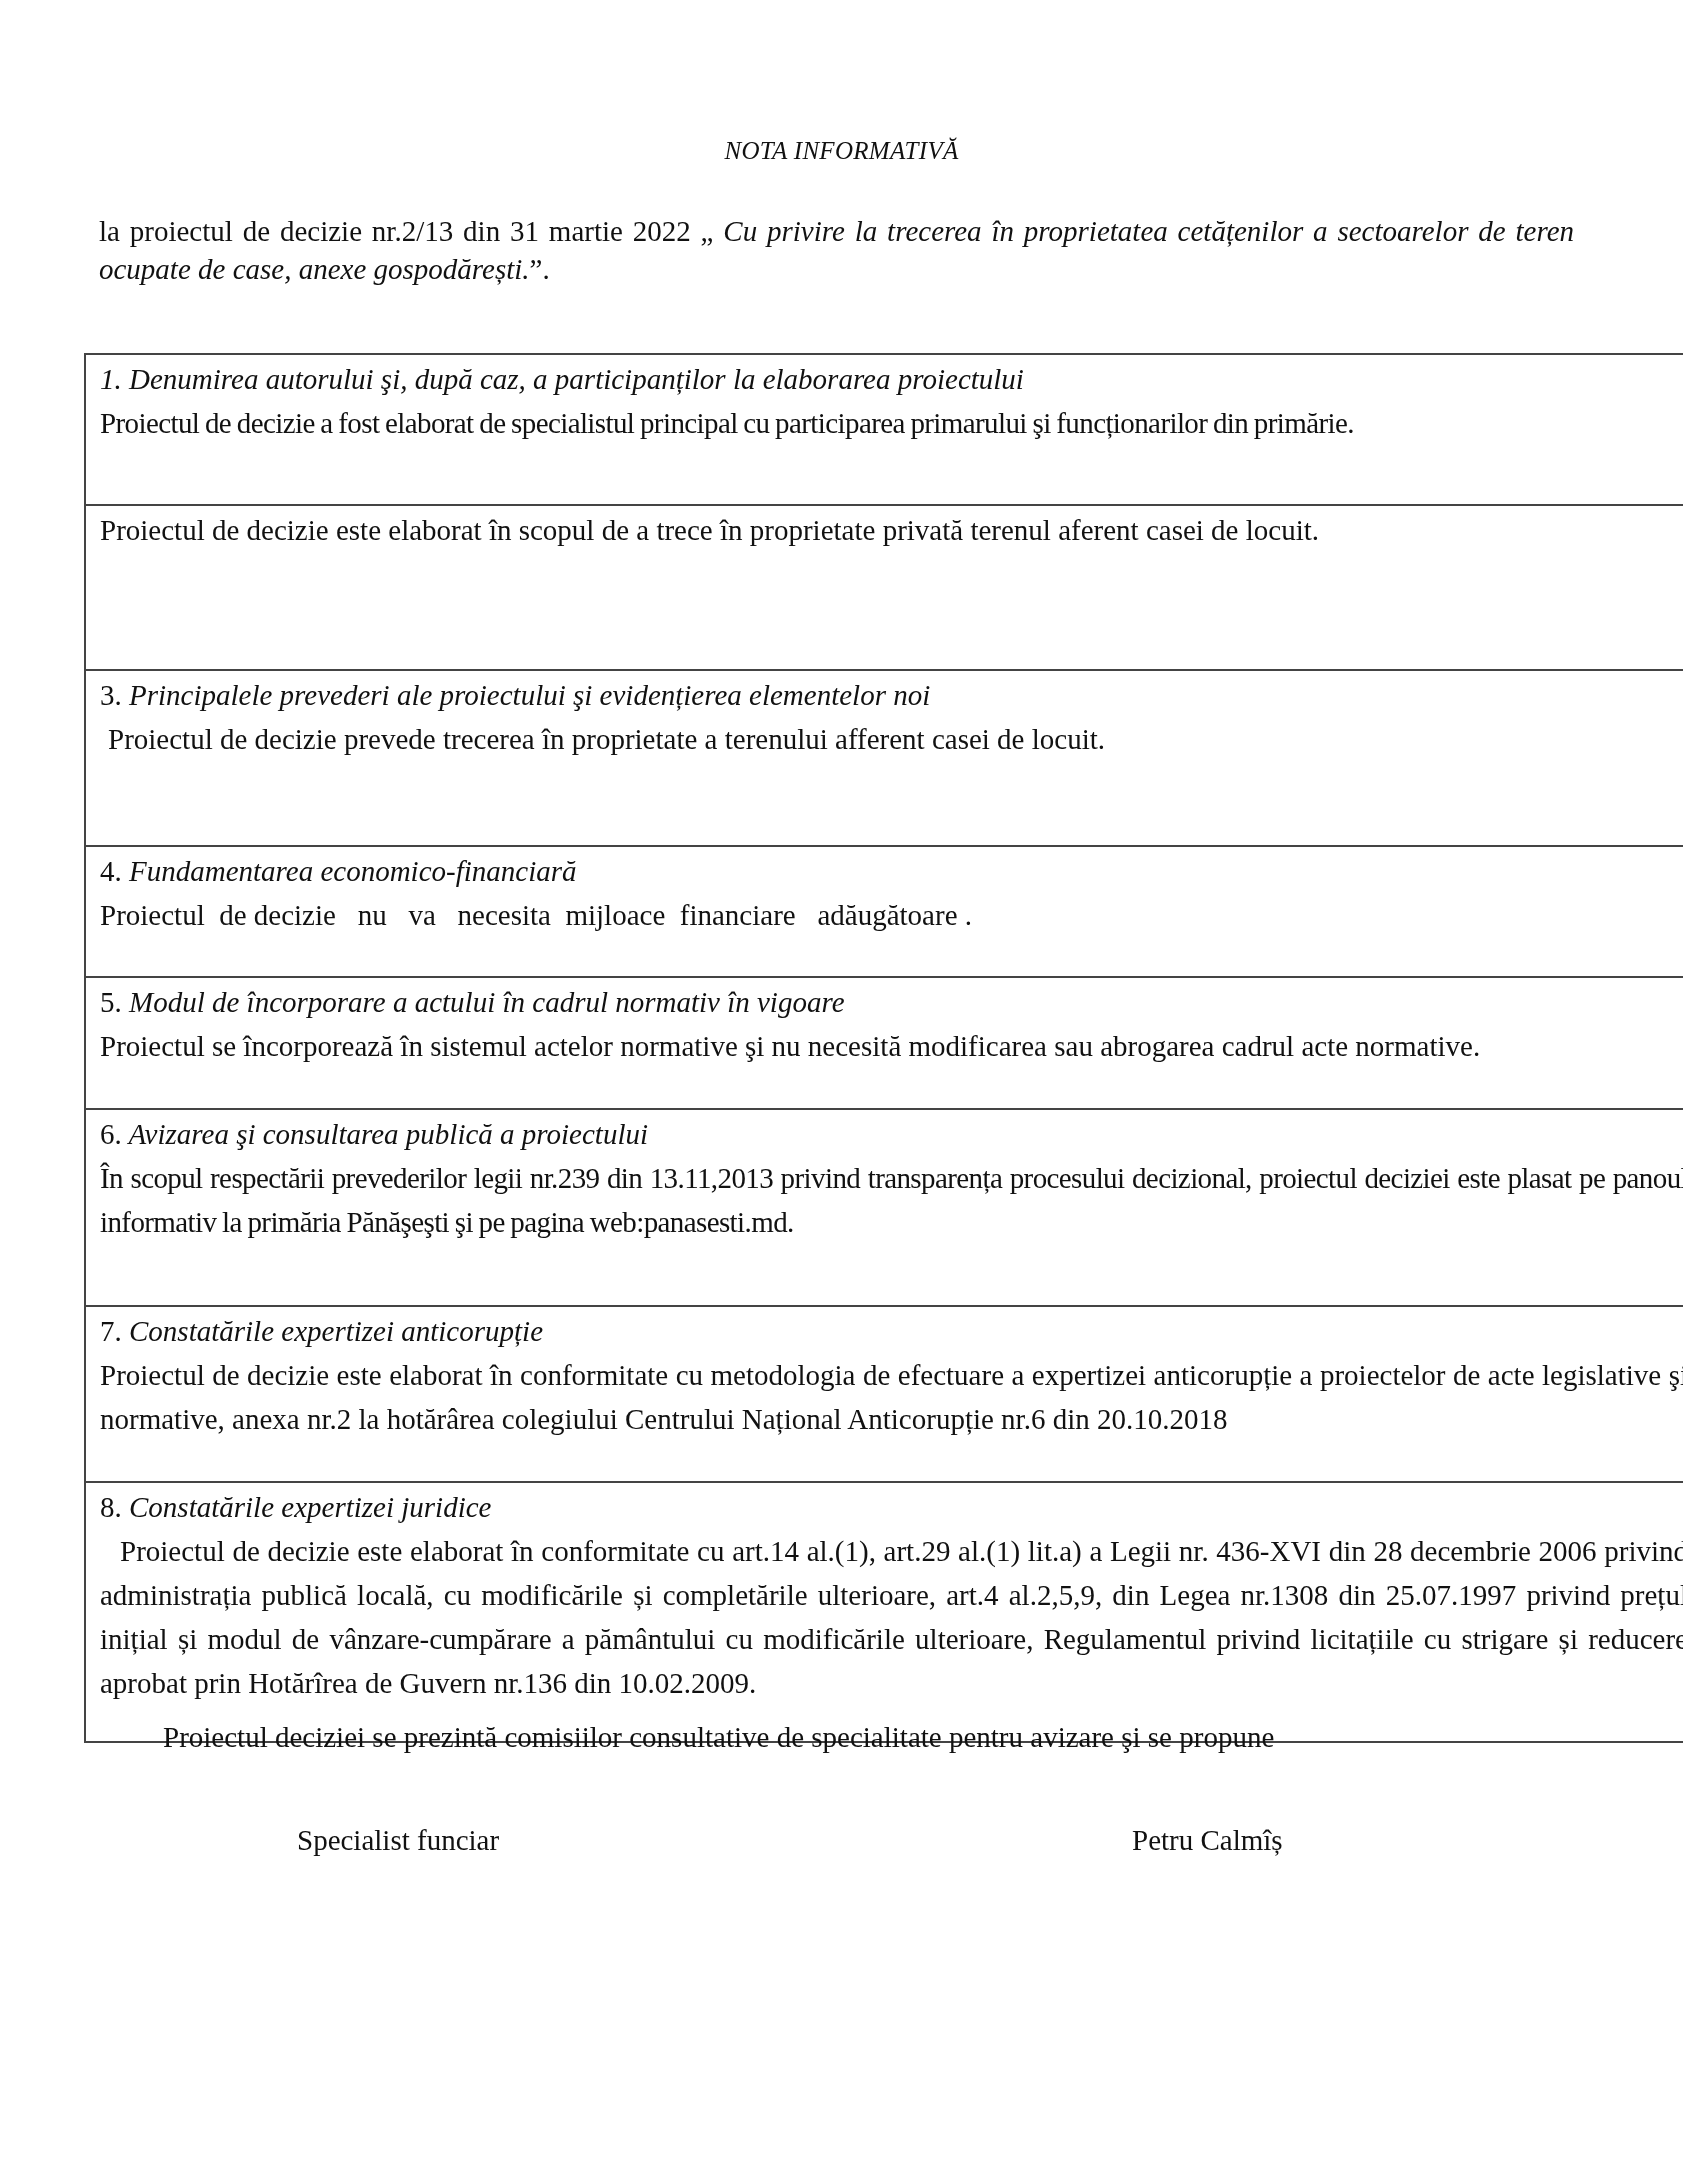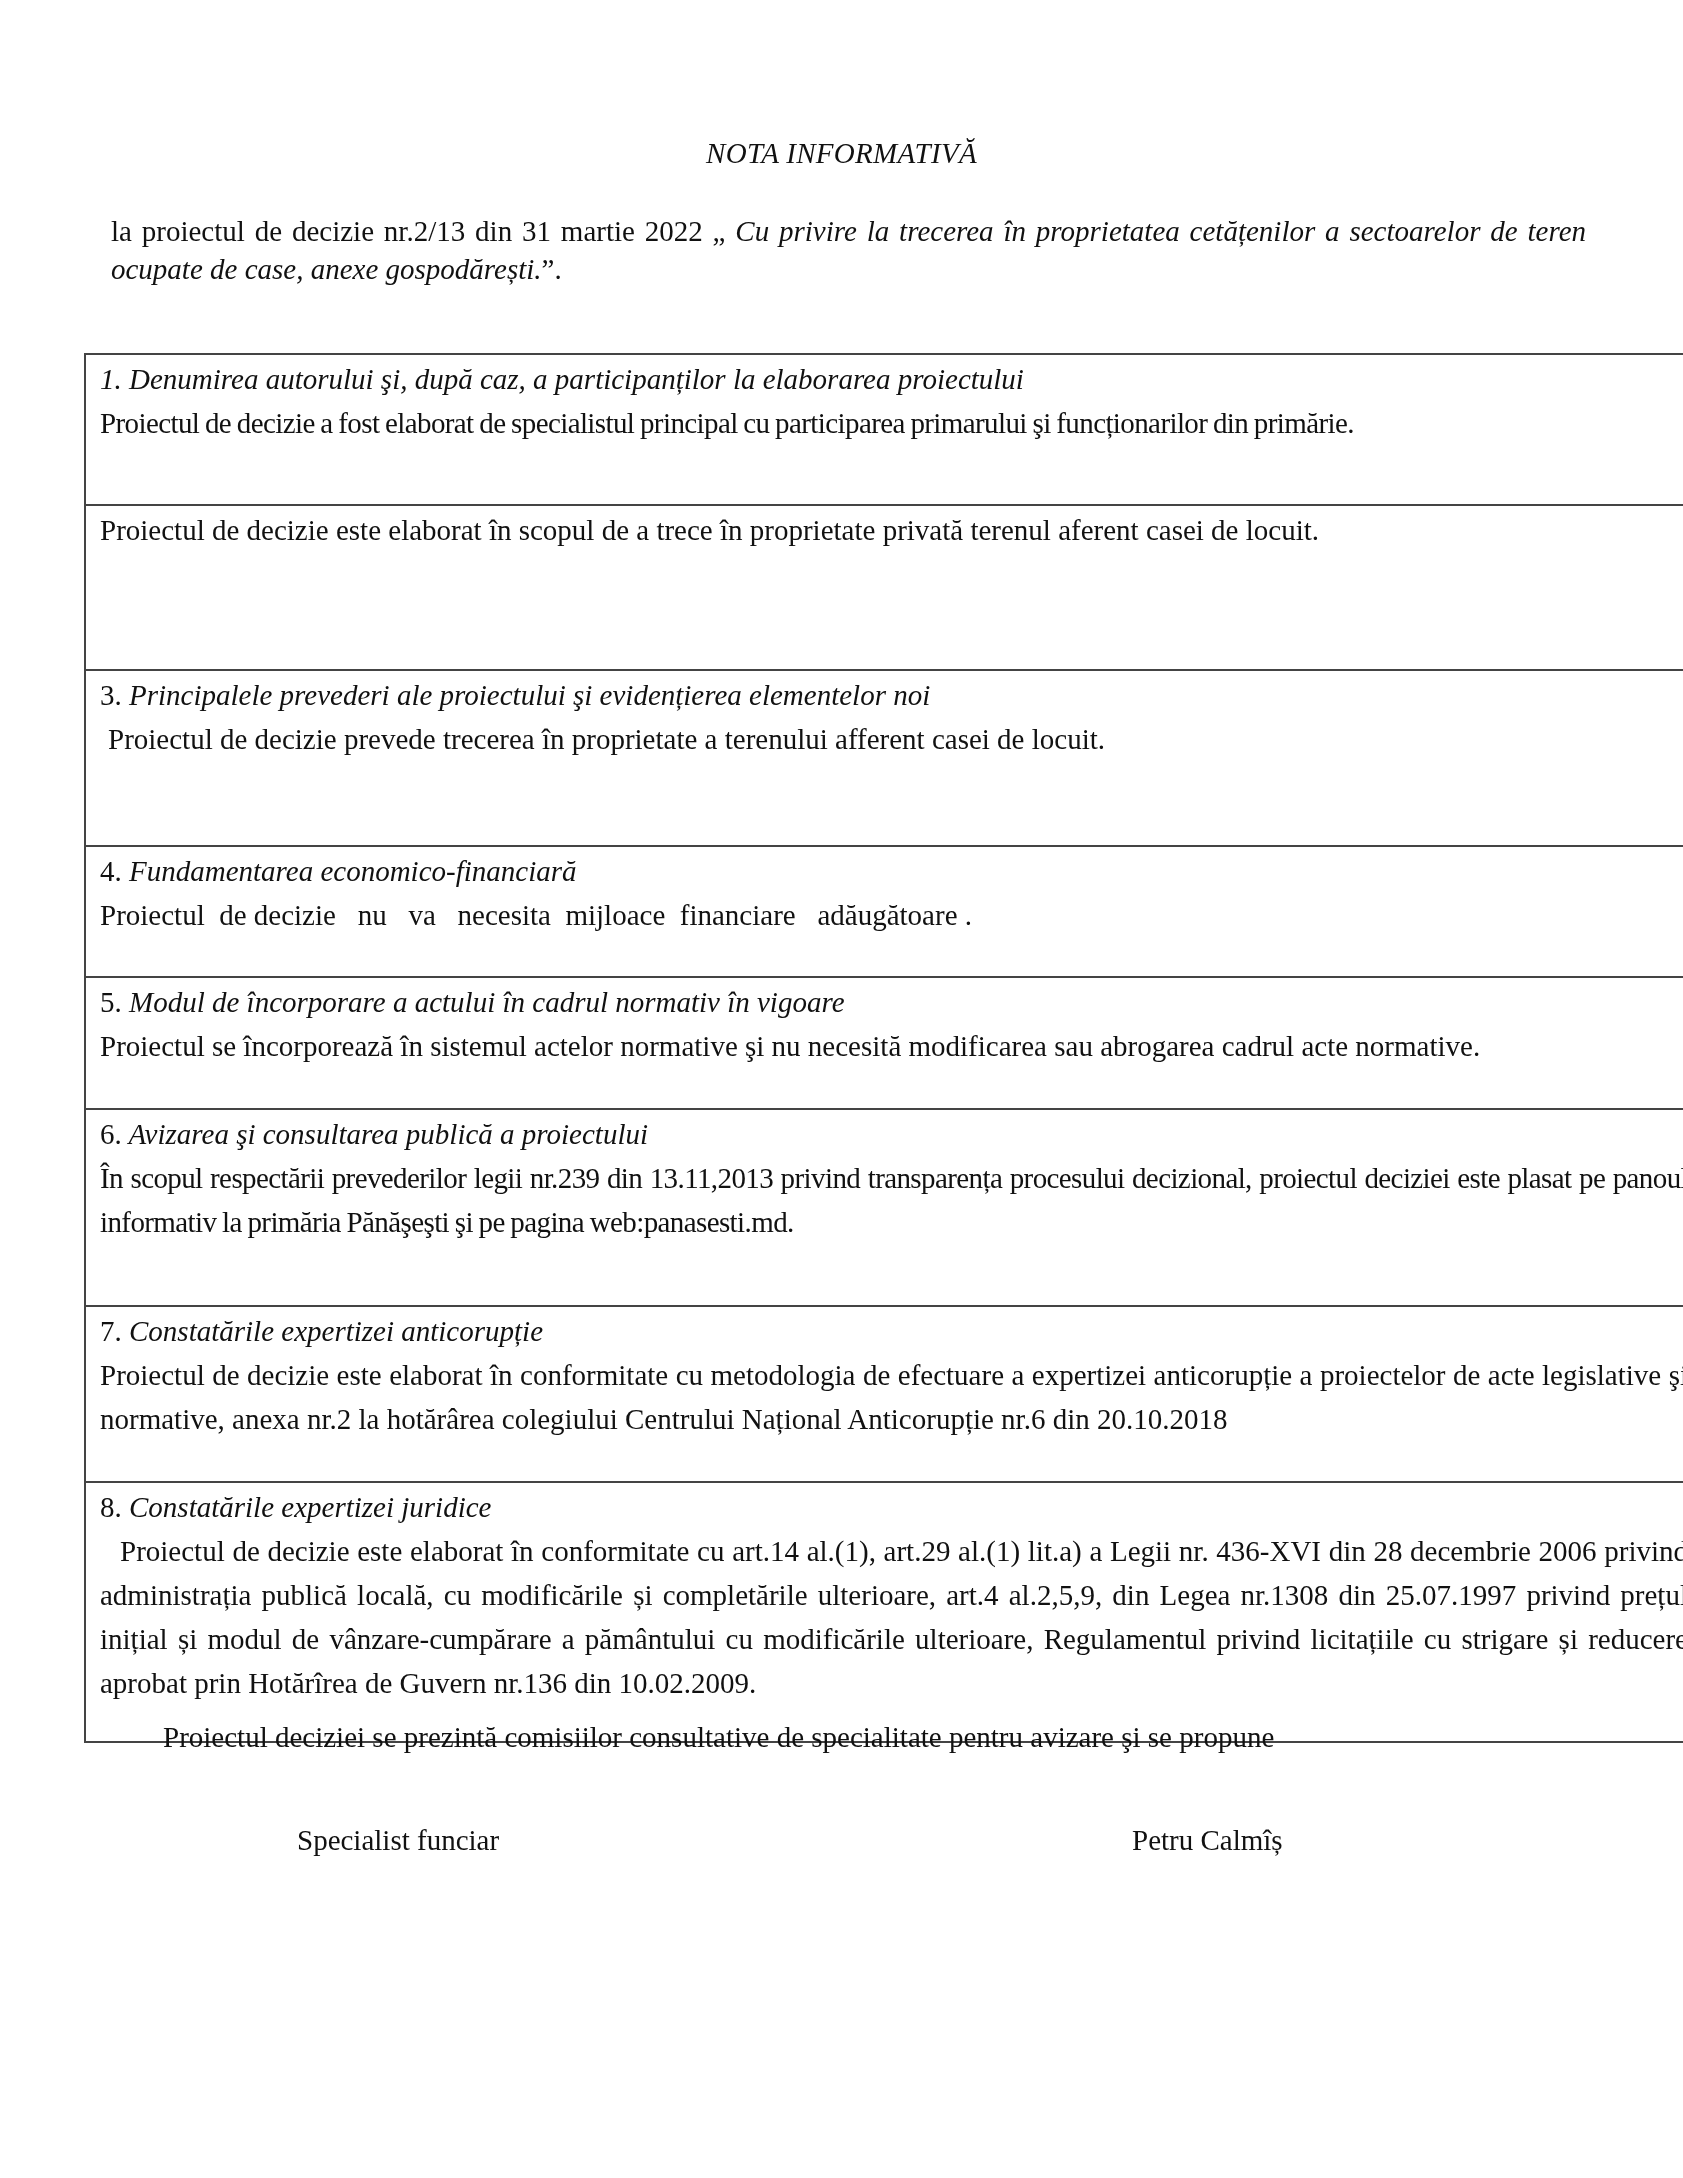--- a/index.html
+++ b/index.html
@@ -15,27 +15,27 @@
     color: #111111;
     font-size: 29px;
   }
   .title {
     position: absolute;
     top: 137px;
     left: 0;
     width: 1683px;
     text-align: center;
     font-style: italic;
-    font-size: 29px;
+    font-size: 25px;
     letter-spacing: 0.3px;
   }
   .intro {
     position: absolute;
     top: 212px;
-    left: 111px;
+    left: 99px;
     width: 1475px;
     line-height: 38px;
     text-align: justify;
     text-align-last: left;
   }
   .intro .it { font-style: italic; }
   .table {
     position: absolute;
     top: 309px;
     left: 84px;

